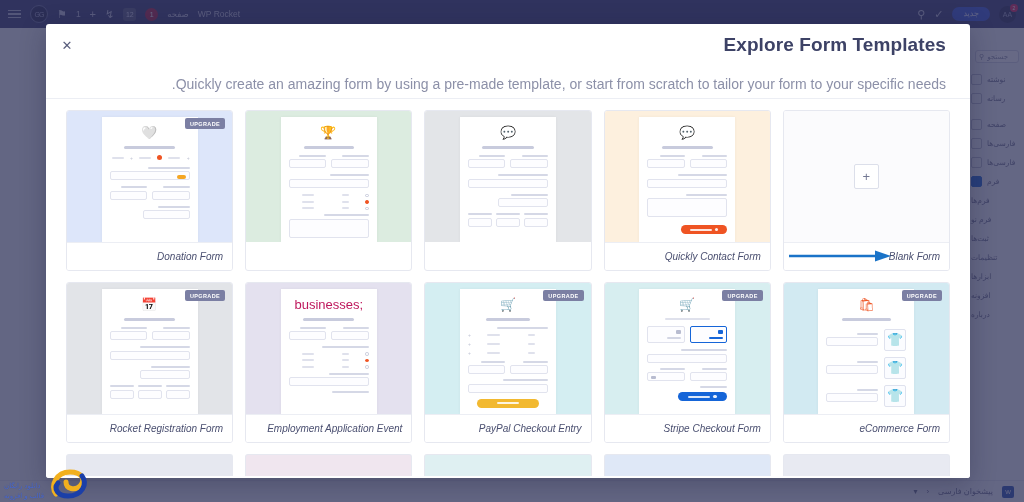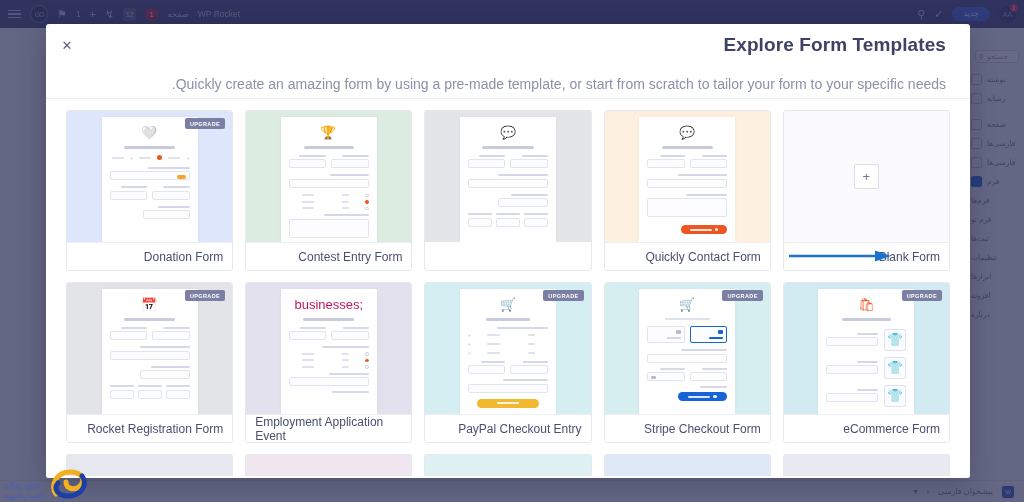--- a/index.html
+++ b/index.html
@@ -190,21 +190,21 @@
     padding: 9px 8px 0 8px;
     box-shadow: 0 0 3px rgba(0,0,0,0.05);
   }
   .tpl-foot {
     height: 28px;
     border-top: 1px solid #eceef4;
     display: flex; align-items: center; justify-content: flex-end;
     padding: 0 9px;
     background: #fff;
   }
-  .tpl-name { font-size: 12px; color: #4a4f70; }
+  .tpl-name { font-size: 10px; color: #4a4f70; font-style: italic; }
 
   .upgrade-badge {
     position: absolute; top: 7px; right: 7px;
     background: #7b7fa3; color: #fff;
     font-size: 5.5px; letter-spacing: 0.4px;
     padding: 2.5px 5px; border-radius: 2px;
     font-weight: bold;
     z-index: 3;
   }
 
@@ -501,23 +501,20 @@
                   <div class="bar thin" style="width:7px"></div>
                   <div class="rb"></div>
                 </div>
             </div>
             <div class="mt4">
                 <div class="lbl" style="width:56%;margin-left:auto"></div>
                 <div class="inp tall"></div>
               </div>
           </div>
         </div>
-        <div class="tpl-foot">
-          <span class="tpl-name">Contest Entry Form</span>
-        </div>
       </div>
 
       <div class="tpl-card">
         <div class="tpl-preview" style="background:#e3e5e8">
           <div class="tpl-sheet">
             <div class="ico-box" style="color:#ef5423">💬</div>
             <div class="bar" style="width:66%"></div>
             <div class="row2 mt6">
               <div class="col">
                   <div class="lbl" style="width:70%;margin-left:auto"></div>

